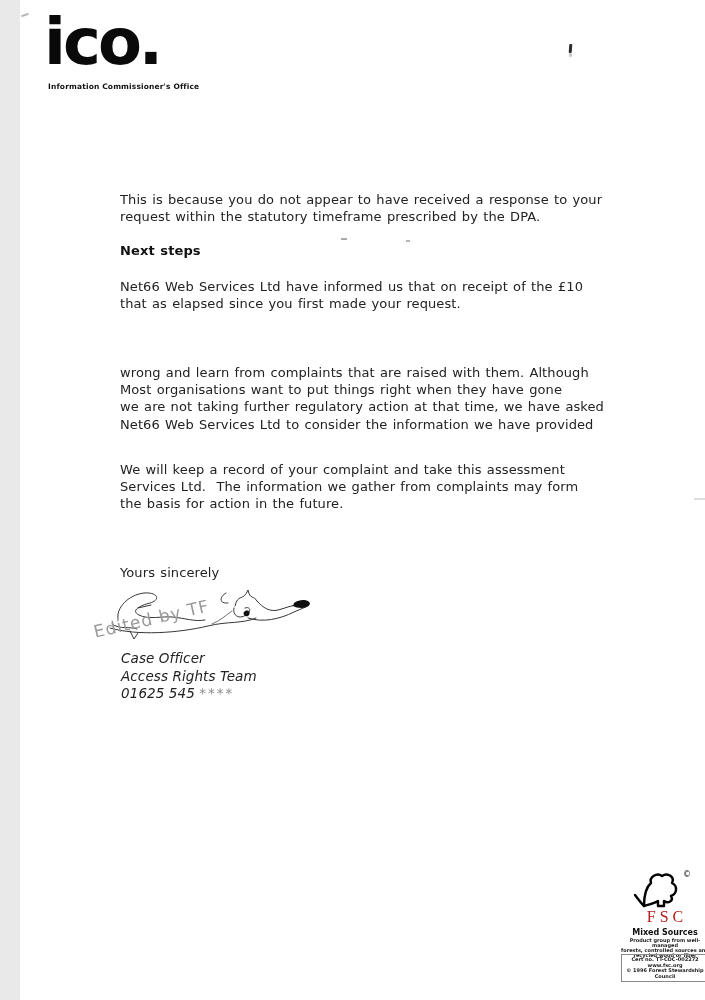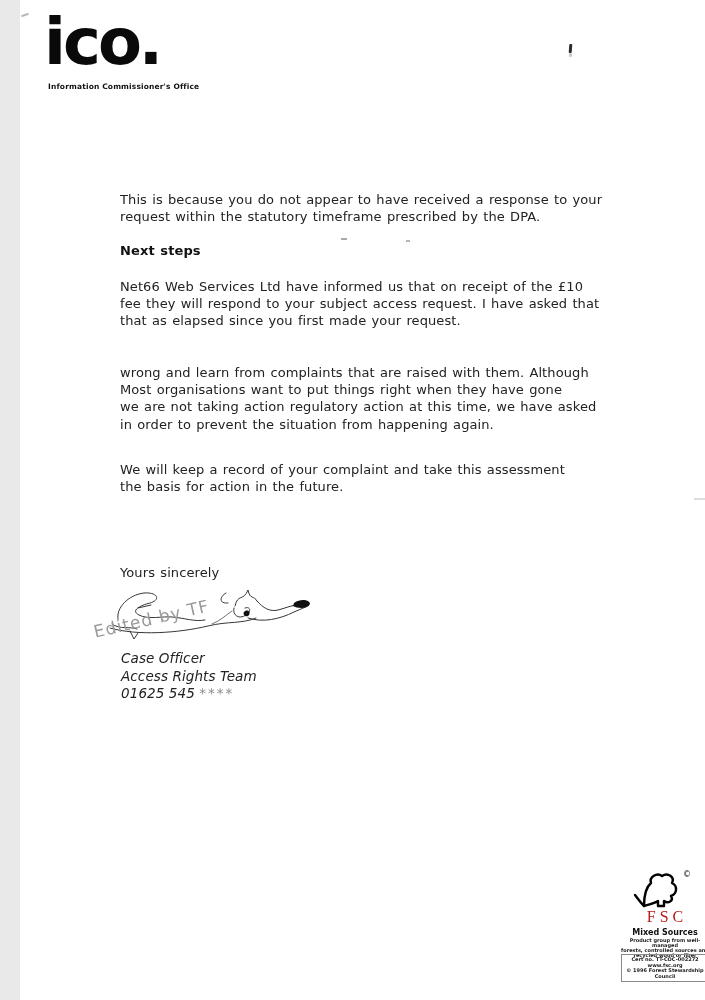--- a/index.html
+++ b/index.html
@@ -79,33 +79,33 @@
 
   <div class="body-block" style="top:192px;">
     <div class="line">This is because you do not appear to have received a response to your</div>
     <div class="line">request within the statutory timeframe prescribed by the DPA.</div>
   </div>
 
   <div class="body-block heading" style="top:243px;">Next steps</div>
 
   <div class="body-block" style="top:279px;">
     <div class="line">Net66 Web Services Ltd have informed us that on receipt of the £10</div>
-    <div class="line">fee they will respond to your subject access request. I have asked that</div>
     <div class="line">that as elapsed since you first made your request.</div>
   </div>
 
   <div class="body-block" style="top:365px;">
     <div class="line">wrong and learn from complaints that are raised with them. Although</div>
     <div class="line">Most organisations want to put things right when they have gone</div>
-    <div class="line">we are not taking action regulatory action at this time, we have asked</div>
-    <div class="line">in order to prevent the situation from happening again.</div>
+    <div class="line">we are not taking further regulatory action at that time, we have asked</div>
+    <div class="line">Net66 Web Services Ltd to consider the information we have provided</div>
   </div>
 
   <div class="body-block" style="top:462px;">
     <div class="line">We will keep a record of your complaint and take this assessment</div>
+    <div class="line">Services Ltd.  The information we gather from complaints may form</div>
     <div class="line">the basis for action in the future.</div>
   </div>
 
   <div class="body-block" style="top:565px;">Yours sincerely</div>
 
   <svg id="sig-svg" width="205" height="58" viewBox="0 0 205 58" fill="none" xmlns="http://www.w3.org/2000/svg">
     <g stroke="#1a1a1a" stroke-width="1" fill="none" stroke-linecap="round" opacity="0.88">
       <path d="M10,35 C8,24 20,11 36,9 C50,8 53,16 42,19 C30,22 23,27 31,31 C40,36 55,32 64,33 C77,34 86,38 97,36"></path>
       <path d="M30,24 L43,21"></path>
       <path d="M4,40 C12,46 22,42 29,45"></path>

